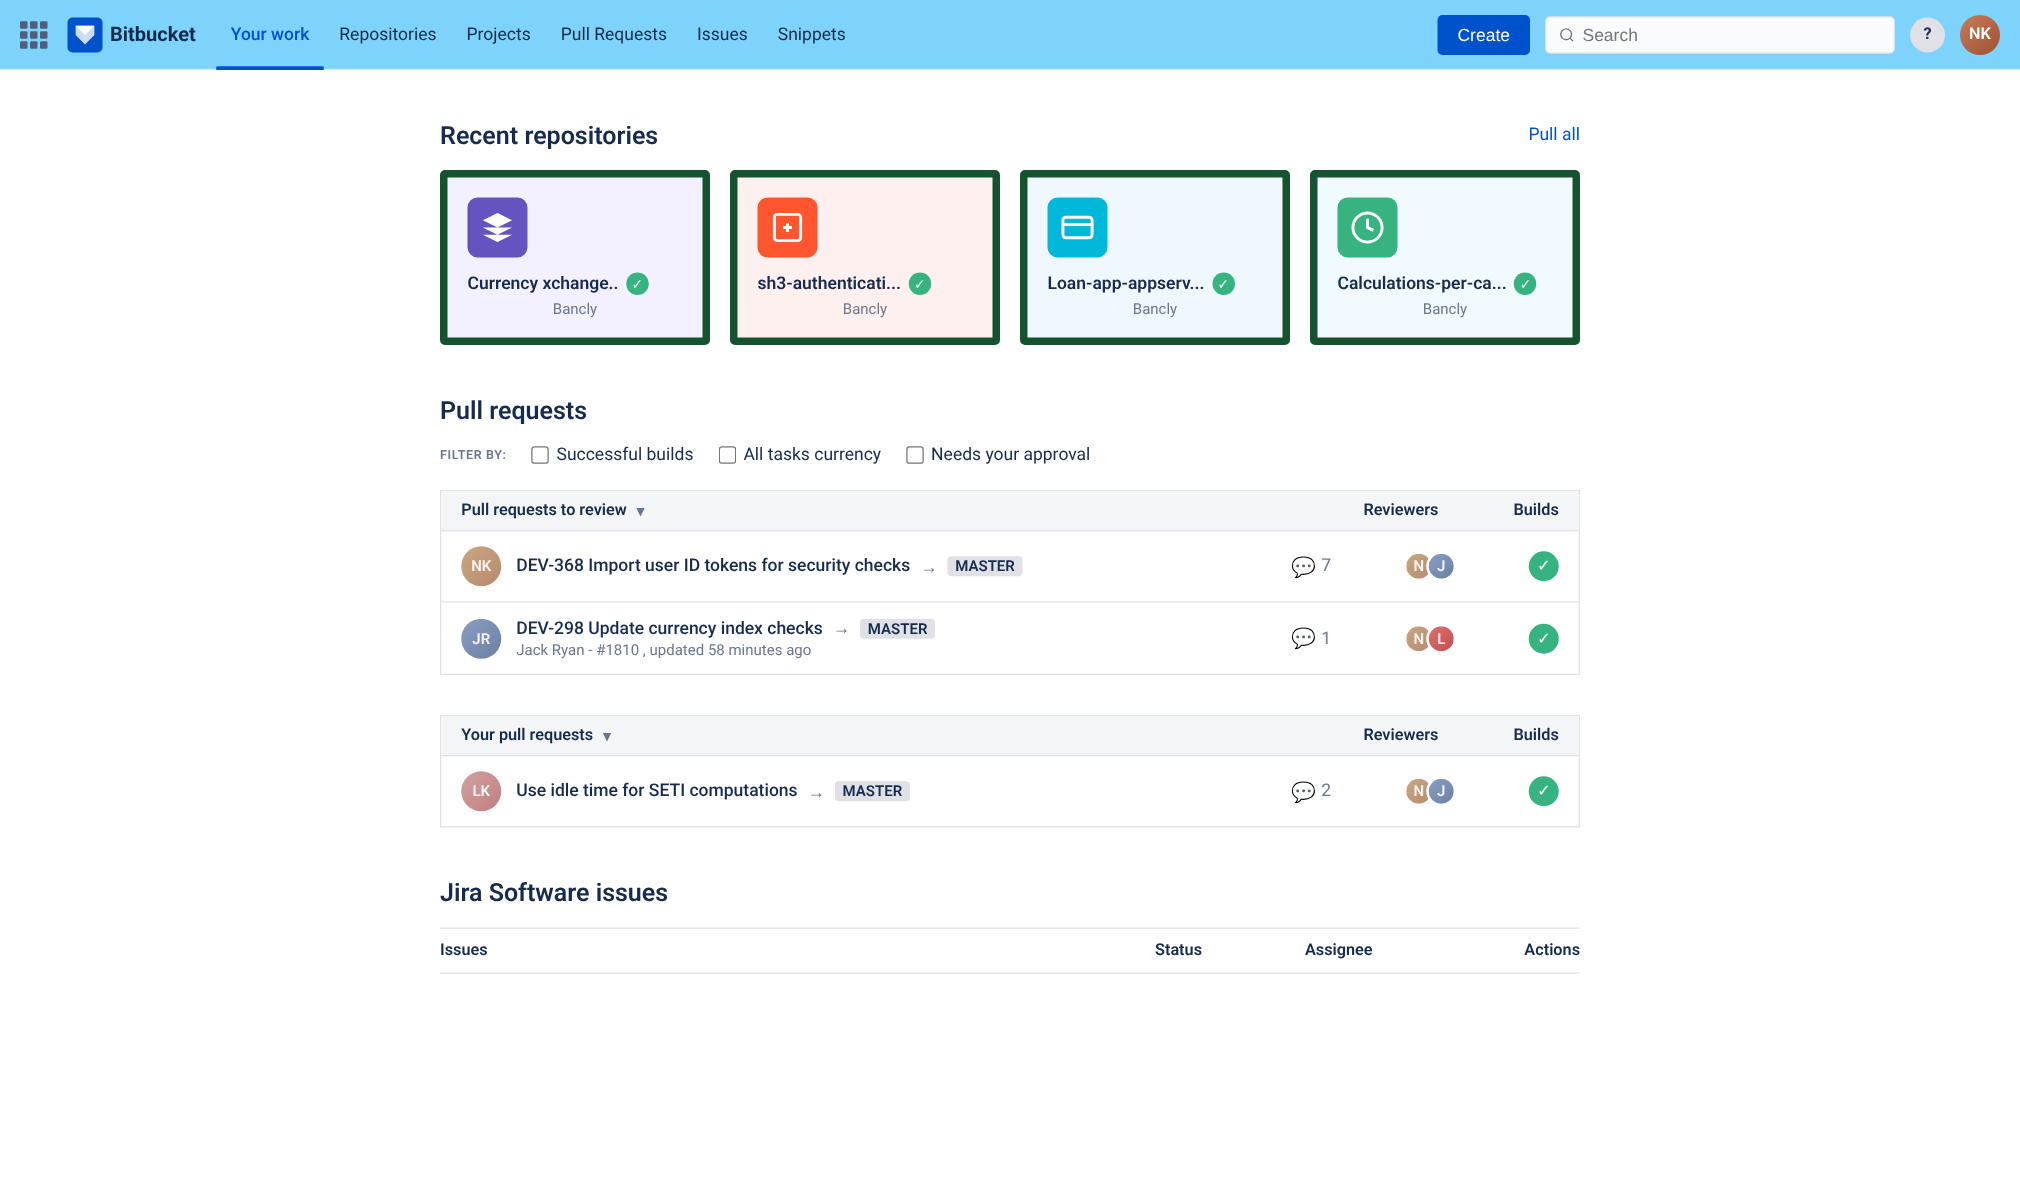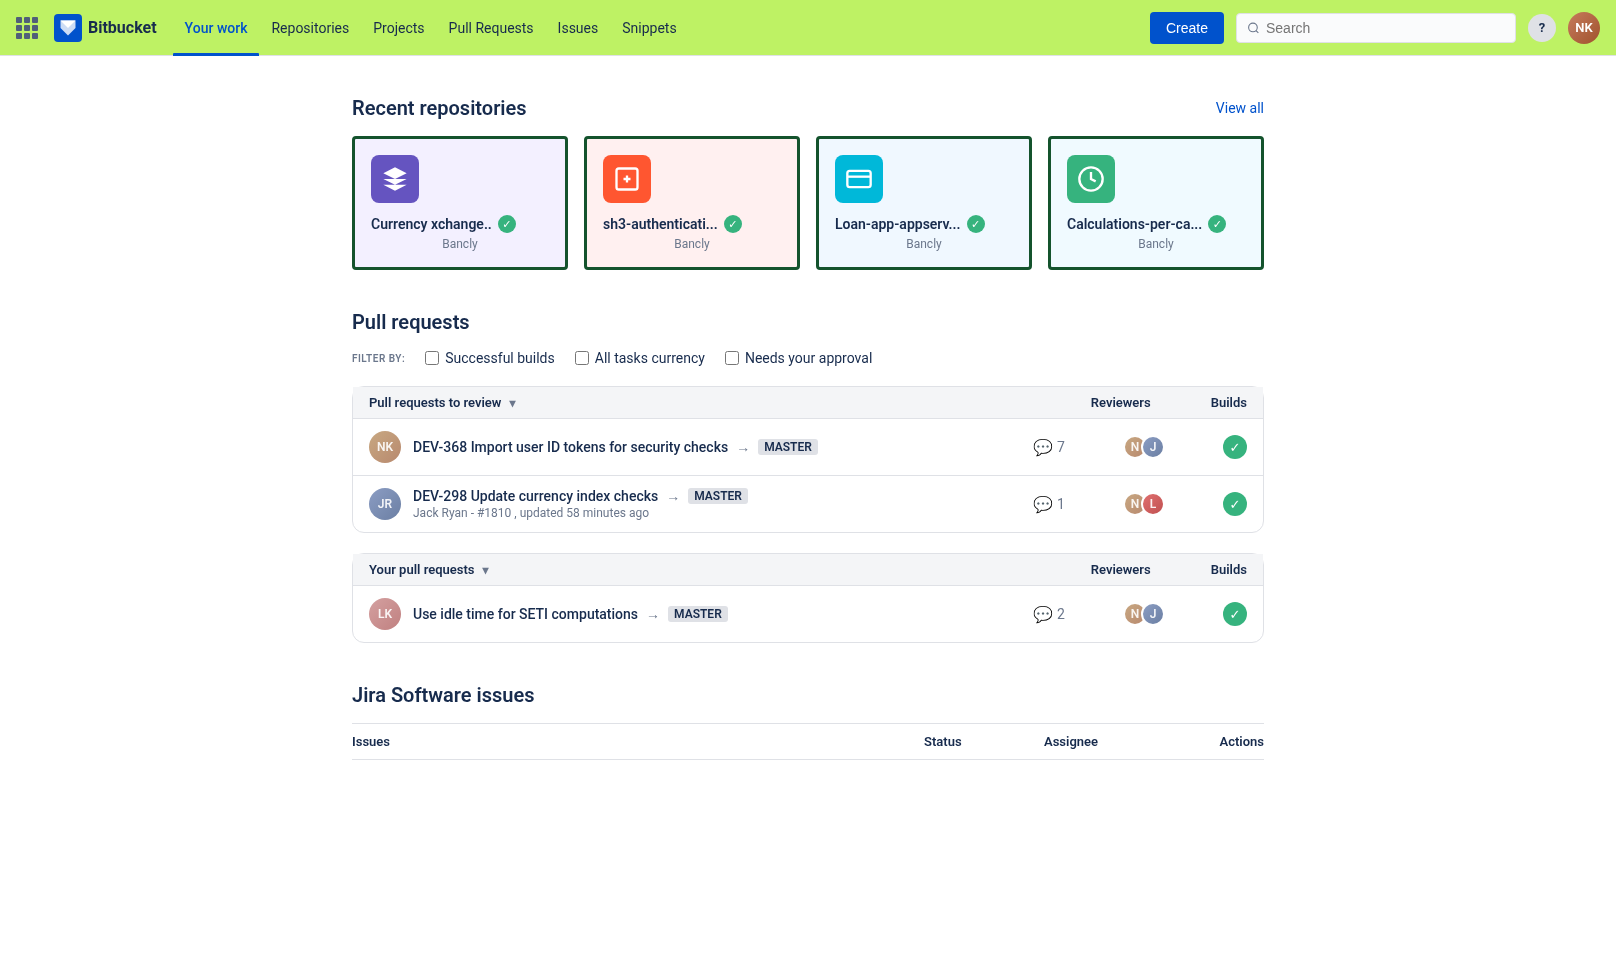--- a/index.html
+++ b/index.html
@@ -5,21 +5,21 @@
     * { box-sizing: border-box; margin: 0; padding: 0; }
     body { font-family: -apple-system, BlinkMacSystemFont, 'Segoe UI', Roboto, sans-serif; background: #fff; color: #172b4d; font-size: 14px; }
 
     
     .navbar {
       display: flex;
       align-items: center;
       padding: 0 16px;
       height: 56px;
       border-bottom: 1px solid #dfe1e6;
-      background: #bef264;
+      background: #7dd3fc;
       position: sticky;
       top: 0;
       z-index: 100;
     }
     .navbar-left { display: flex; align-items: center; gap: 8px; }
     .grid-icon { display: grid; grid-template-columns: repeat(3,6px); grid-template-rows: repeat(3,6px); gap: 2px; margin-right: 8px; }
     .grid-dot { width: 6px; height: 6px; background: #505f79; border-radius: 1px; }
     .logo { display: flex; align-items: center; gap: 6px; margin-right: 16px; }
     .logo-icon { width: 28px; height: 28px; background: #0052cc; border-radius: 4px; display: flex; align-items: center; justify-content: center; }
     .logo-icon svg { width: 18px; height: 18px; fill: white; }
@@ -117,21 +117,21 @@
     .section-title { font-size: 20px; font-weight: 600; color: #172b4d; }
     .view-all { color: #0052cc; text-decoration: none; font-size: 14px; cursor: pointer; }
 
     .repo-grid {
       display: grid;
       grid-template-columns: repeat(4, 1fr);
       gap: 16px;
       margin-bottom: 40px;
     }
     .repo-card {
-      border: 3px solid #14532d;
+      border: 6px solid #14532d;
       border-radius: 4px;
       padding: 16px;
       cursor: pointer;
       transition: box-shadow 0.1s;
     }
     .repo-card-0 { background: #f3f0ff; }
     .repo-card-1 { background: #fff0f0; }
     .repo-card-2 { background: #f0f8ff; }
     .repo-card-3 { background: #f0faff; }
 
@@ -174,21 +174,21 @@
       gap: 6px;
       font-size: 14px;
       color: #172b4d;
       cursor: pointer;
     }
     .filter-item input[type="checkbox"] {
       width: 14px; height: 14px;
       cursor: pointer;
     }
 
-    .pr-table { border: 1px solid #dfe1e6; border-radius: 12px; margin-bottom: 20px; }
+    .pr-table { border: 1px solid #dfe1e6; border-radius: 0; margin-bottom: 32px; }
     .pr-table-header {
       display: flex;
       align-items: center;
       padding: 8px 16px;
       background: #f4f5f7;
       border-bottom: 1px solid #dfe1e6;
       font-size: 13px;
       color: #172b4d;
       font-weight: 600;
     }
@@ -344,21 +344,21 @@
       <div class="avatar-img">NK</div>
     </div>
   </div>
 </nav>
 
 <main class="main">
 
   <section class="recent-repos-section">
     <div class="section-header">
       <h2 class="section-title">Recent repositories</h2>
-      <a class="view-all">View all</a>
+      <a class="view-all">Pull all</a>
     </div>
     <div class="repo-grid">
       <div class="repo-card repo-card-0">
         <div class="repo-icon repo-icon-0">
           <svg width="28" height="28" viewBox="0 0 24 24" fill="white">
               <path d="M12 2L2 7l10 5 10-5-10-5zM2 17l10 5 10-5M2 12l10 5 10-5"></path>
             </svg>
         </div>
         <div class="repo-name-row">
           <span class="repo-name">Currency xchange..</span>

